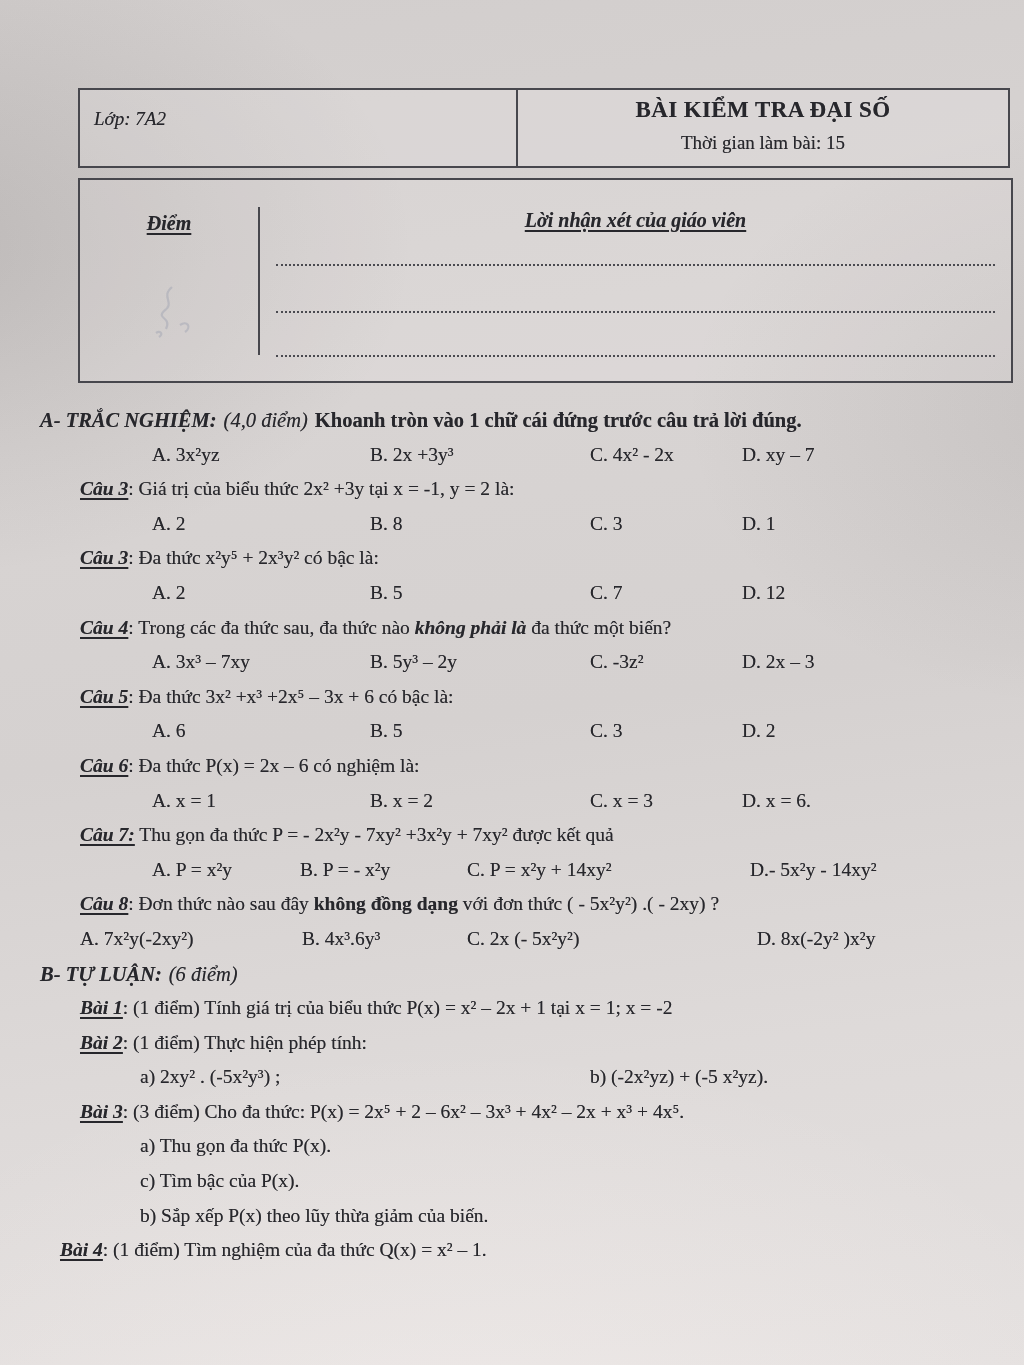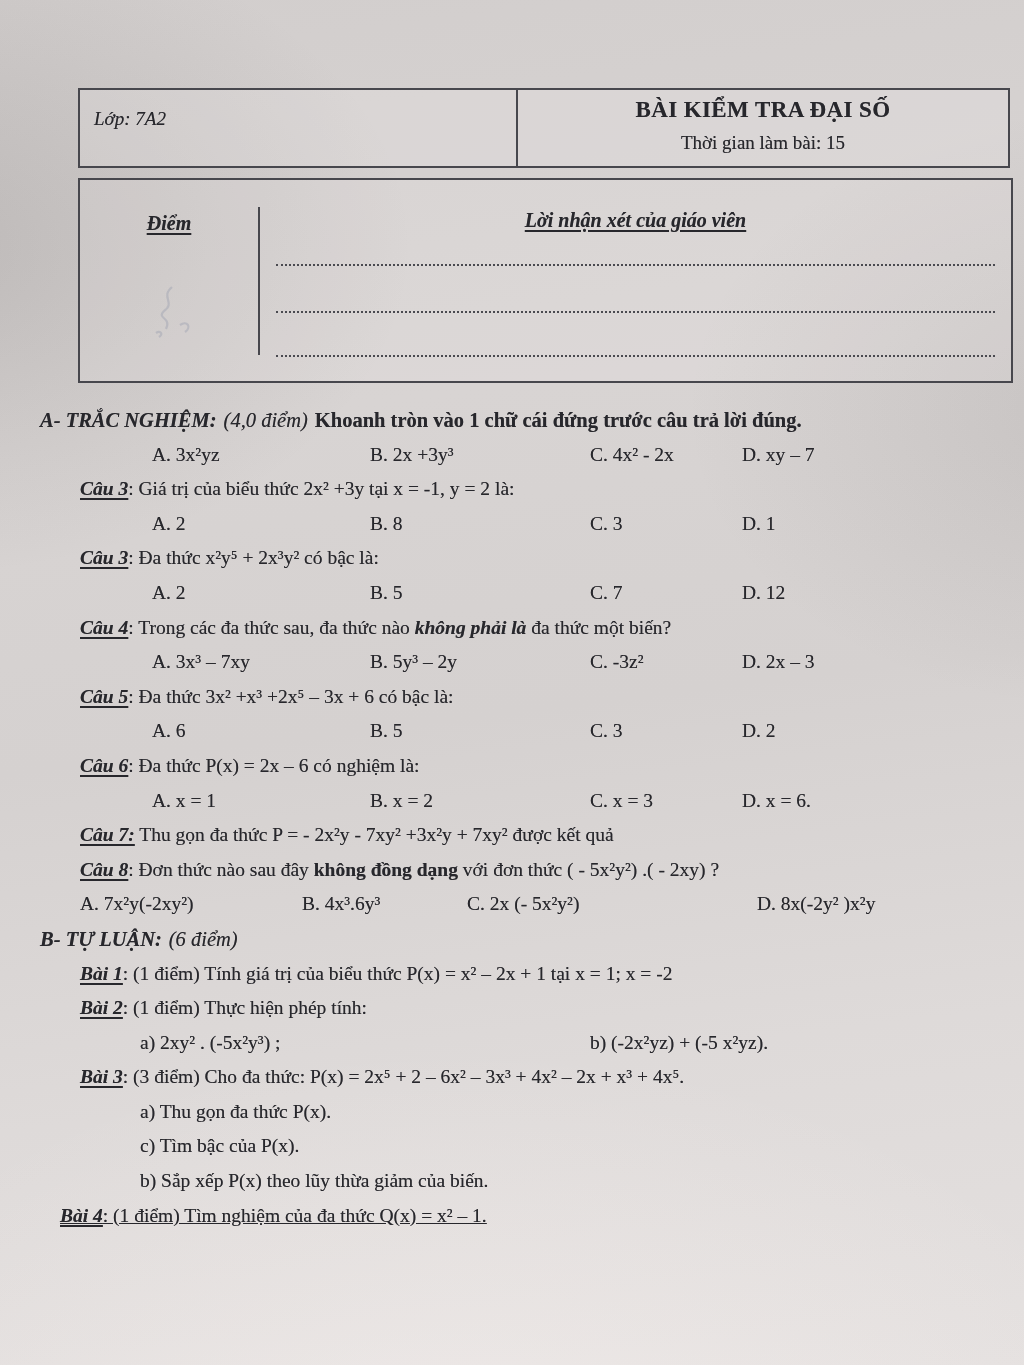--- a/index.html
+++ b/index.html
@@ -55,21 +55,21 @@
   .q{margin-left:40px;}
   .qlabel{font-weight:bold;font-style:italic;text-decoration:underline;text-decoration-thickness:2px;text-underline-offset:3px;}
   .bi{font-weight:bold;font-style:italic;}
   .b{font-weight:bold;}
   .opts{display:grid;margin-left:40px;padding-left:72px;}
   .g-def{grid-template-columns:218px 220px 152px 1fr;}
   .g-q7{grid-template-columns:148px 167px 283px 1fr;}
   .opts.noind{padding-left:0;}
   .g-q8{grid-template-columns:222px 165px 290px 1fr;}
   .bline{margin-left:40px;}
-  .b4{margin-left:20px;text-decoration:underline;}
+  .b4{margin-left:20px;}
   .blabel{font-weight:bold;font-style:italic;text-decoration:underline;text-decoration-thickness:2px;text-underline-offset:3px;}
   .subs2{display:grid;grid-template-columns:450px 1fr;margin-left:40px;padding-left:60px;}
   .sub{margin-left:40px;padding-left:60px;}
 </style>
 </head>
 <body>
 
 <div class="page">
 
   <div class="t1">
@@ -158,20 +158,26 @@
     <div class="ln opts g-def">
       <span>A. x = 1</span>
         <span>B. x = 2</span>
         <span>C. x = 3</span>
         <span>D. x = 6.</span>
     </div>
 
     <div class="ln q">
       <span class="qlabel">Câu 7:</span><span> Thu gọn đa thức P = - 2x²y - 7xy² +3x²y + 7xy²  được kết quả</span>
     </div>
+    <div class="ln opts g-q7">
+      <span>A. P = x²y</span>
+        <span>B. P = - x²y</span>
+        <span>C. P = x²y + 14xy²</span>
+        <span>D.- 5x²y - 14xy²</span>
+    </div>
 
     <div class="ln q">
       <span class="qlabel">Câu 8</span><span>:  Đơn thức nào sau đây </span><span class="b">không đồng dạng</span><span> với đơn thức ( - 5x²y²) .( - 2xy) ?</span>
     </div>
     <div class="ln opts noind g-q8">
       <span>A. 7x²y(-2xy²)</span>
         <span>B. 4x³.6y³</span>
         <span>C. 2x (- 5x²y²)</span>
         <span>D. 8x(-2y² )x²y</span>
     </div>

